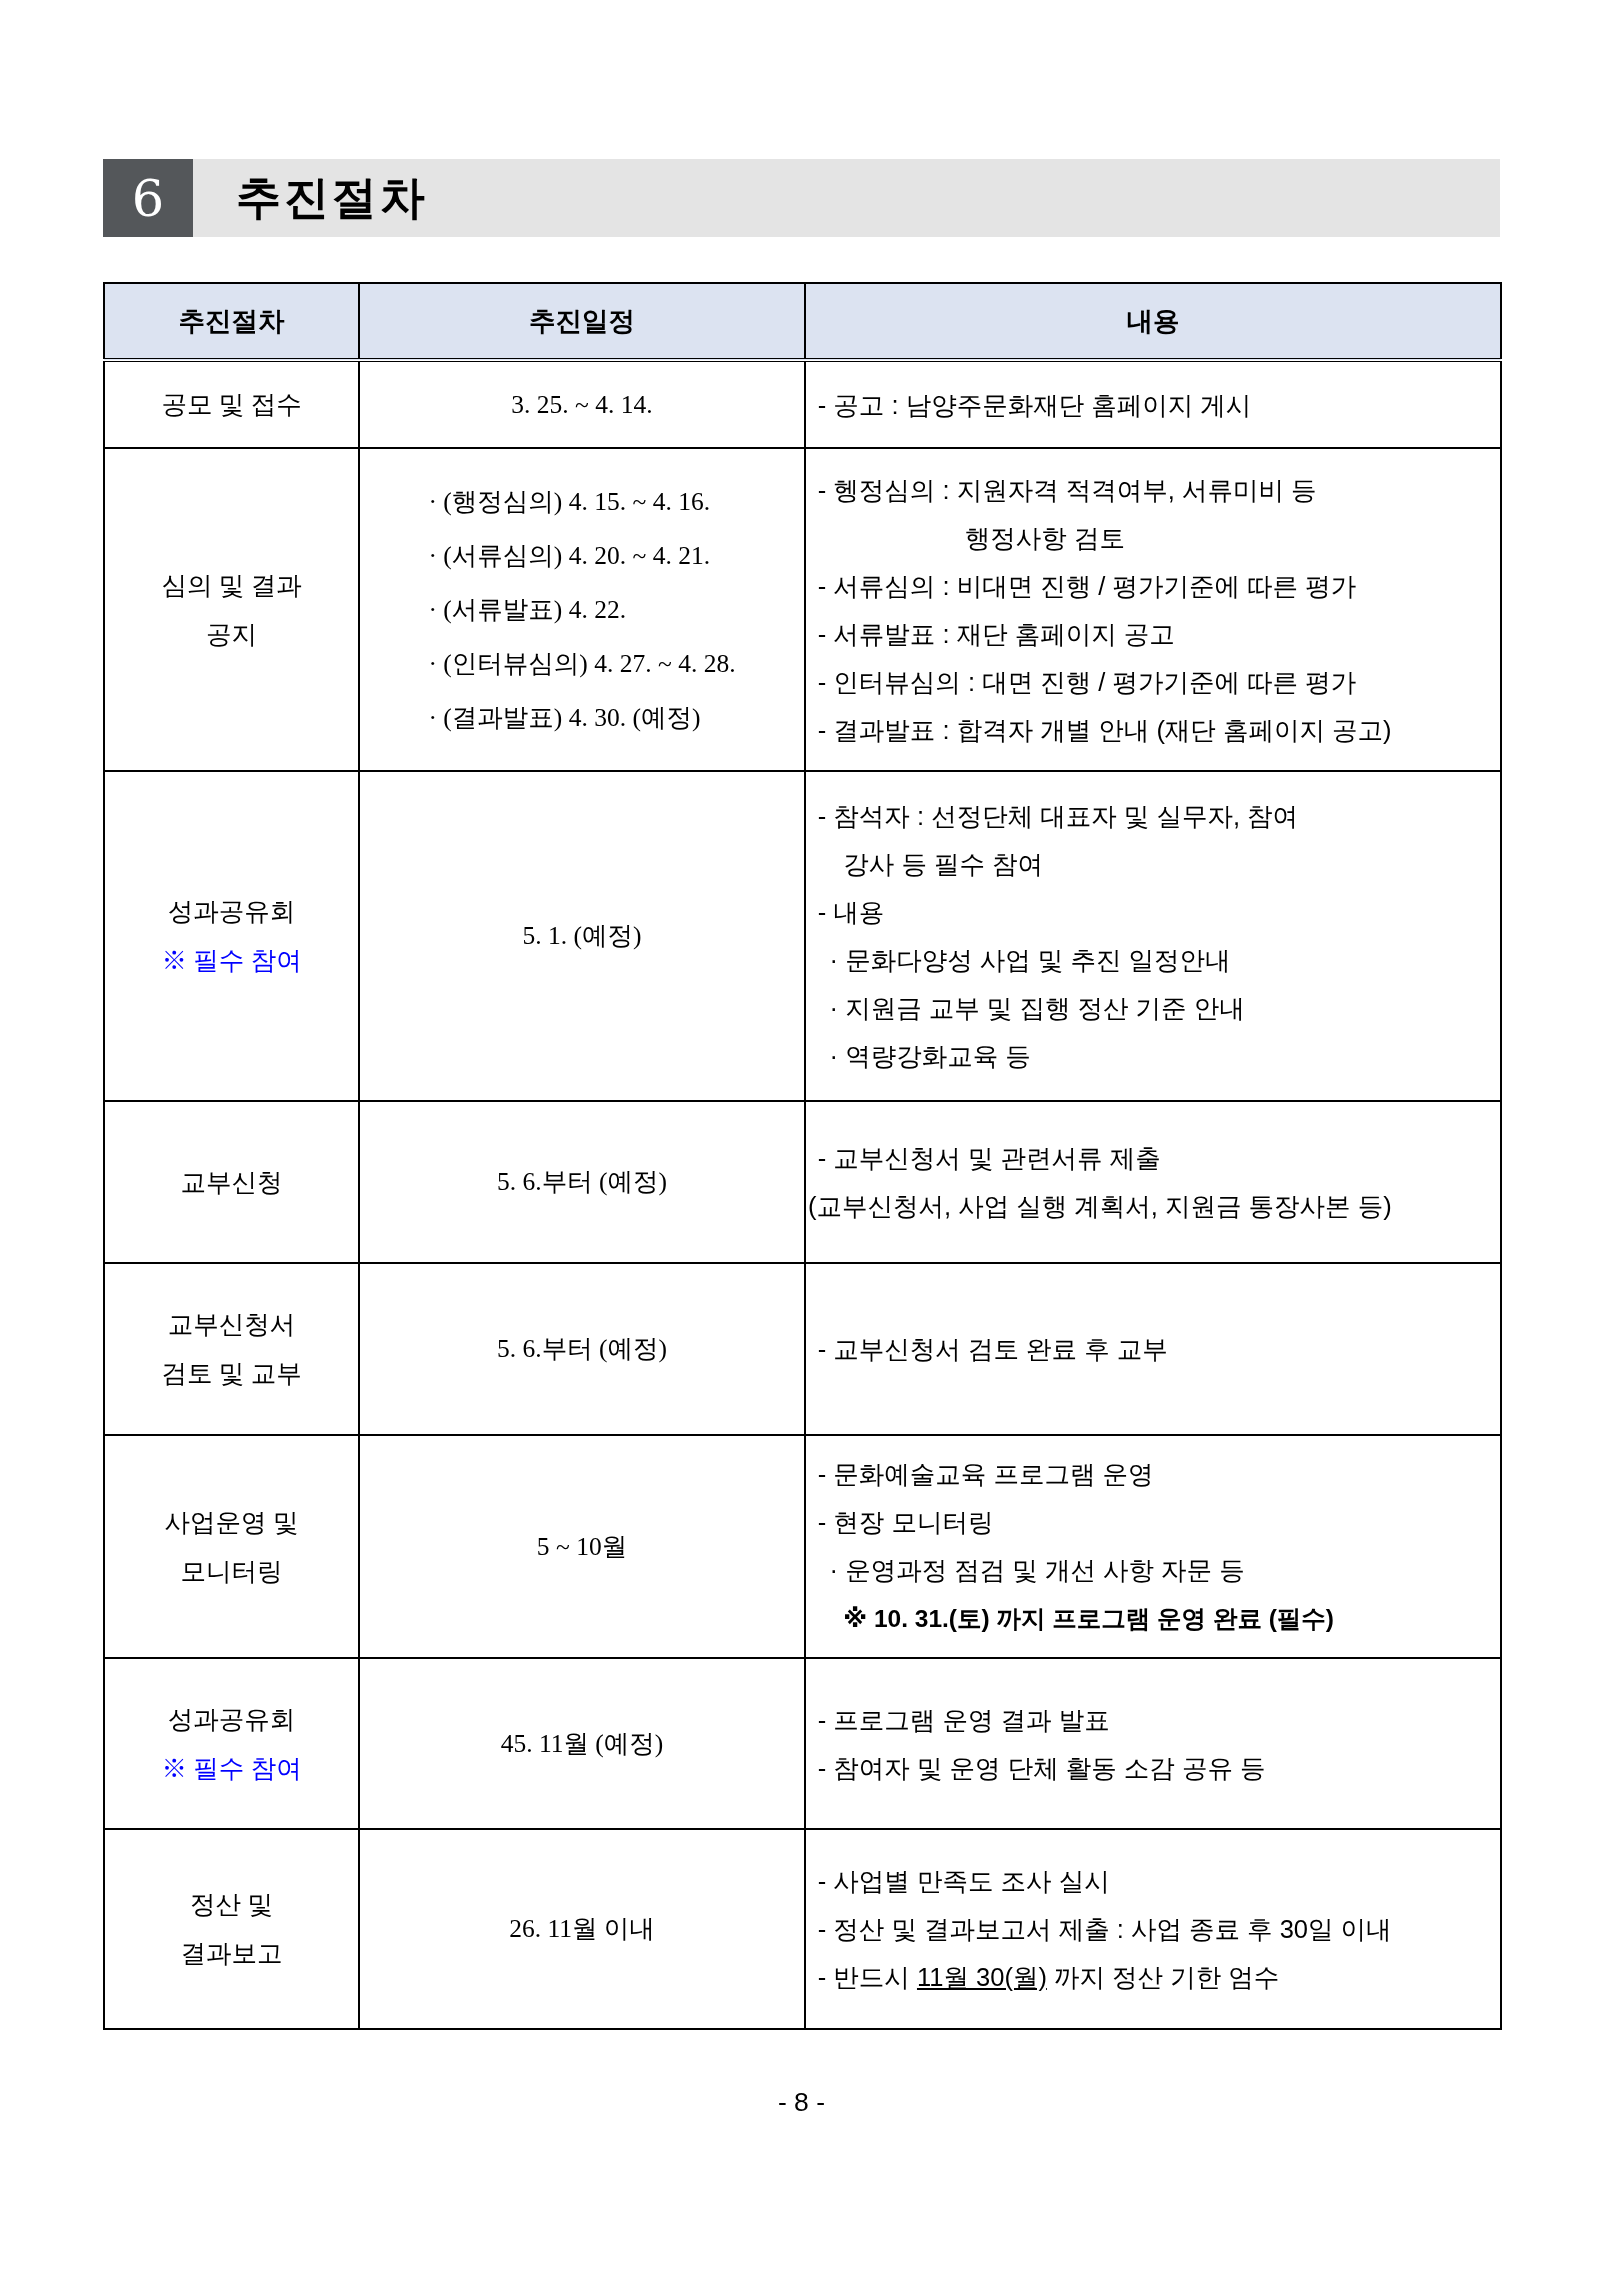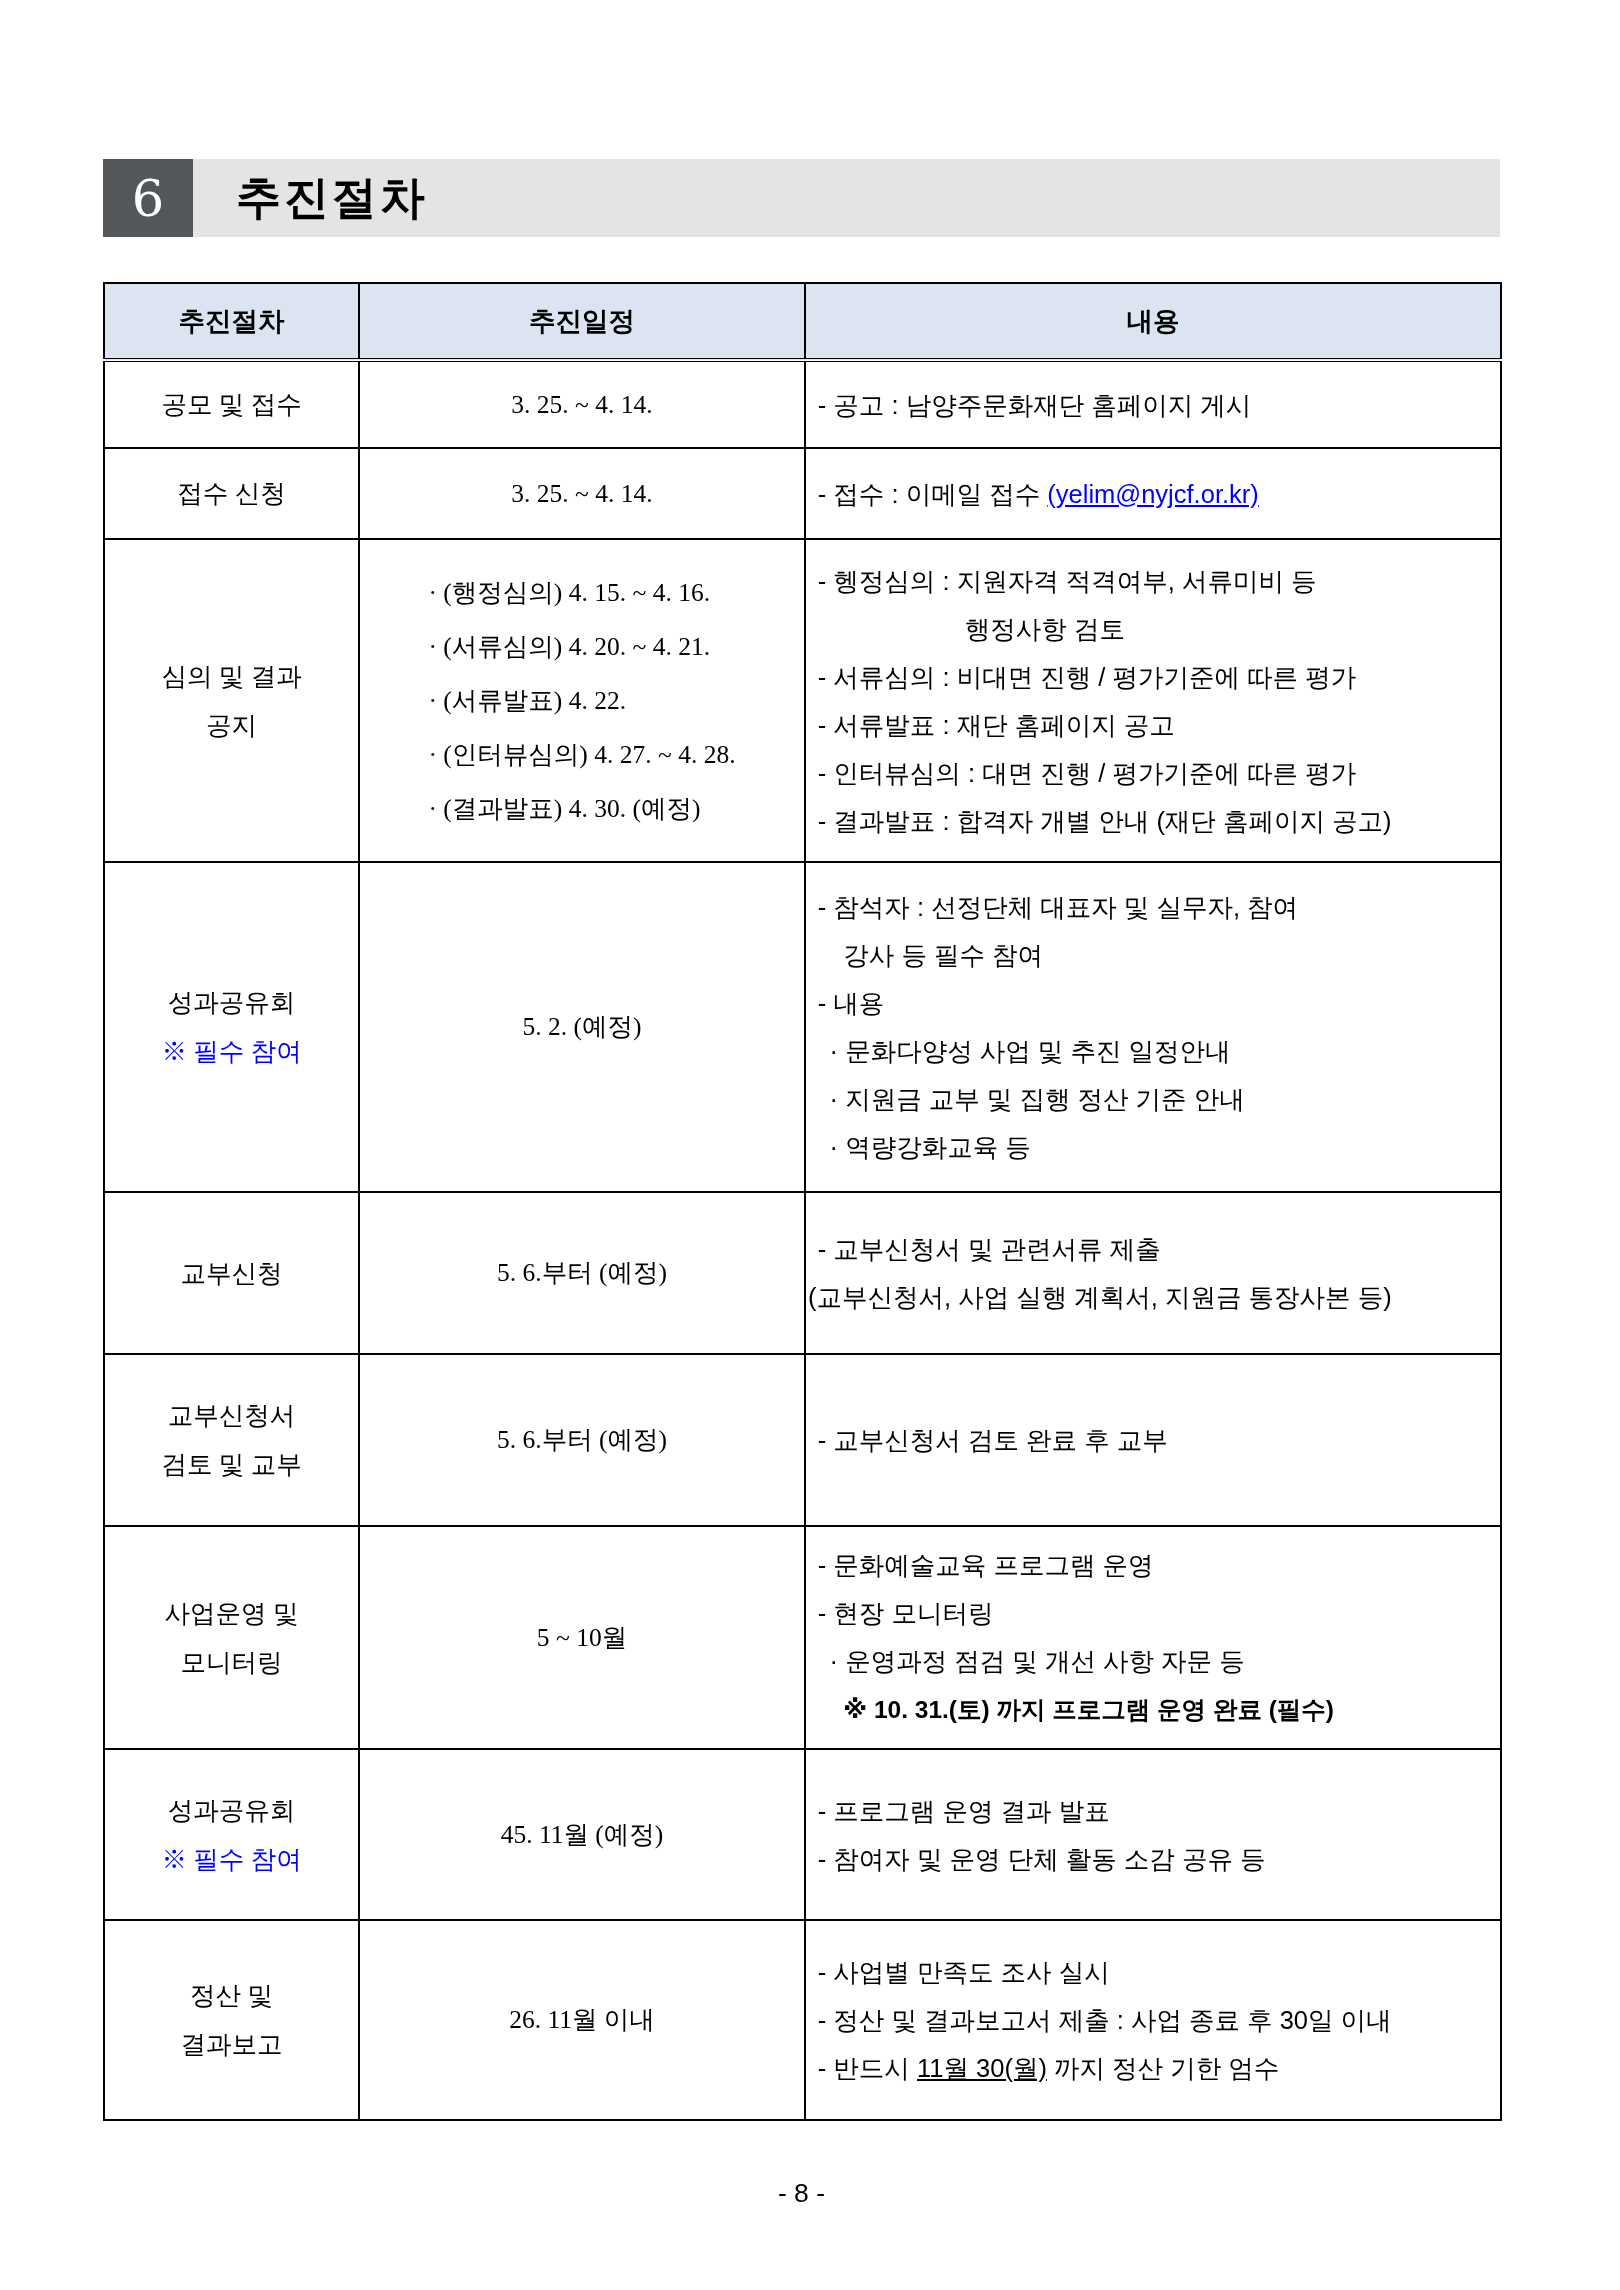--- a/index.html
+++ b/index.html
@@ -89,31 +89,20 @@
           <td class="proc">
             <div class="line"><span>공모 및 접수</span></div>
           </td>
           <td class="sched">
             <div class="line"><span>3. 25. ~ 4. 14.</span></div>
           </td>
           <td class="content">
             <div class="line"><span>- 공고 : 남양주문화재단 홈페이지 게시</span></div>
           </td>
         </tr>
-        <tr class="rh1">
-          <td class="proc">
-            <div class="line"><span>접수 신청</span></div>
-          </td>
-          <td class="sched">
-            <div class="line"><span>3. 25. ~ 4. 14.</span></div>
-          </td>
-          <td class="content">
-            <div class="line"><span>- 접수 : 이메일 접수 </span><span class="sg-link">(yelim@nyjcf.or.kr)</span></div>
-          </td>
-        </tr>
         <tr class="rh2">
           <td class="proc">
             <div class="line"><span>심의 및 결과</span></div>
             <div class="line"><span>공지</span></div>
           </td>
           <td class="sched"><div class="sched-left"><div class="line"><span>· (행정심의) 4. 15. ~ 4. 16.</span></div><div class="line"><span>· (서류심의) 4. 20. ~ 4. 21.</span></div><div class="line"><span>· (서류발표) 4. 22.</span></div><div class="line"><span>· (인터뷰심의) 4. 27. ~ 4. 28.</span></div><div class="line"><span>· (결과발표) 4. 30. (예정)</span></div></div></td>
           <td class="content">
             <div class="line"><span>- 헹정심의 : 지원자격 적격여부, 서류미비 등</span></div>
             <div class="line i3"><span>행정사항 검토</span></div>
             <div class="line"><span>- 서류심의 : 비대면 진행 / 평가기준에 따른 평가</span></div>
@@ -121,21 +110,21 @@
             <div class="line"><span>- 인터뷰심의 : 대면 진행 / 평가기준에 따른 평가</span></div>
             <div class="line"><span>- 결과발표 : 합격자 개별 안내 (재단 홈페이지 공고)</span></div>
           </td>
         </tr>
         <tr class="rh3">
           <td class="proc">
             <div class="line"><span>성과공유회</span></div>
             <div class="line"><span class="sg-blue">※ 필수 참여</span></div>
           </td>
           <td class="sched">
-            <div class="line"><span>5. 2. (예정)</span></div>
+            <div class="line"><span>5. 1. (예정)</span></div>
           </td>
           <td class="content">
             <div class="line"><span>- 참석자 : 선정단체 대표자 및 실무자, 참여</span></div>
             <div class="line i2"><span>강사 등 필수 참여</span></div>
             <div class="line"><span>- 내용</span></div>
             <div class="line i1"><span>· 문화다양성 사업 및 추진 일정안내</span></div>
             <div class="line i1"><span>· 지원금 교부 및 집행 정산 기준 안내</span></div>
             <div class="line i1"><span>· 역량강화교육 등</span></div>
           </td>
         </tr>

